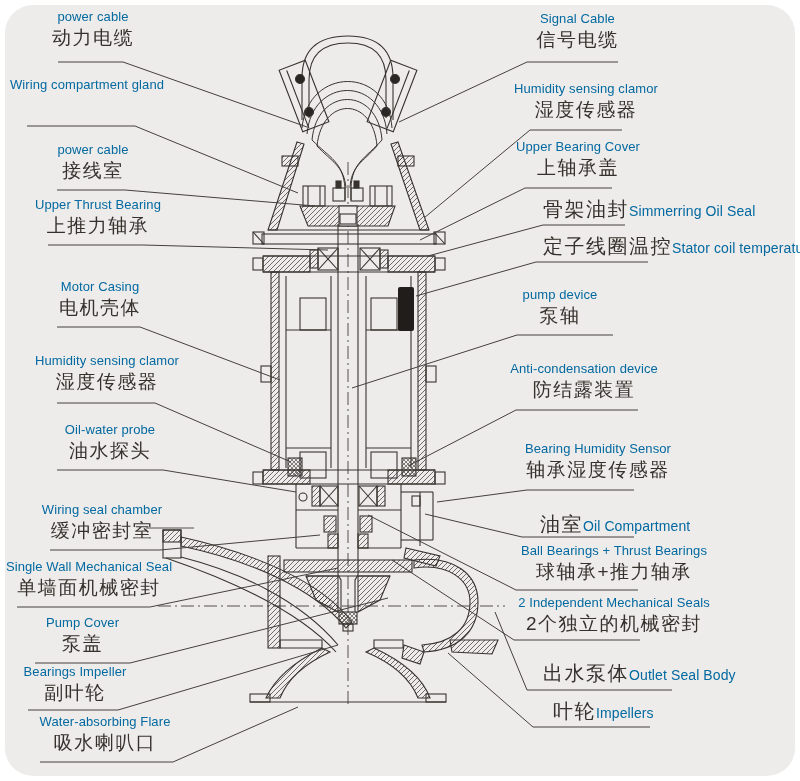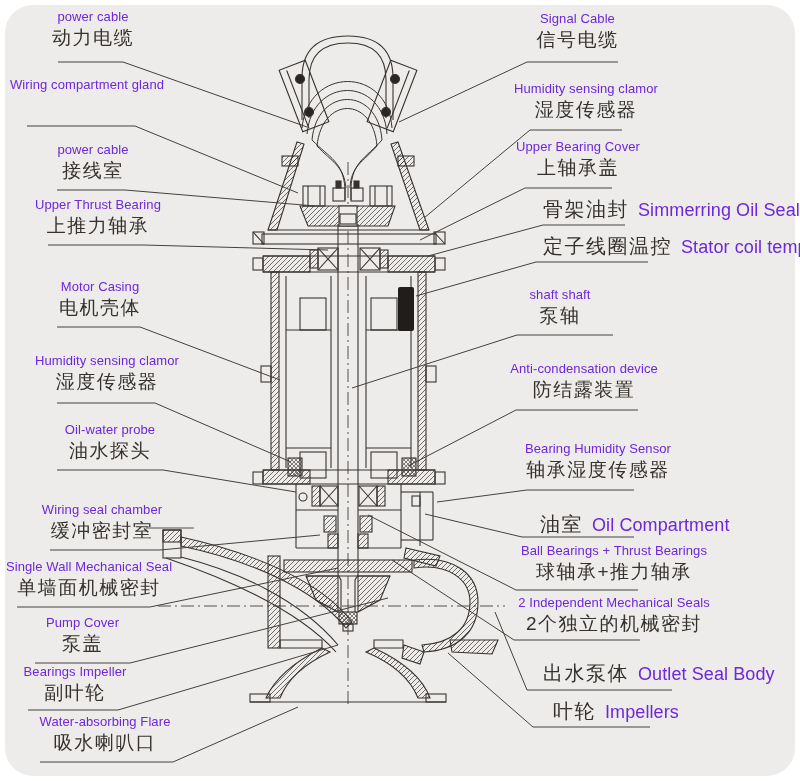--- a/index.html
+++ b/index.html
@@ -8,31 +8,31 @@
     background:#ffffff;
     font-family:"Liberation Sans","DejaVu Sans",sans-serif;
   }
   .card{
     position:absolute;left:5px;top:5px;right:5px;bottom:5px;
     background:#edecea;border-radius:28px;
   }
   svg{position:absolute;left:0;top:0;}
   .lbl{position:absolute;z-index:3;}
   .lbl .en{
-    font-size:13px;line-height:17px;color:#6d28d9;letter-spacing:.1px;
+    font-size:13px;line-height:17px;color:#0369a1;letter-spacing:.1px;
   }
   .lbl .zh{
     font-size:19px;line-height:25px;color:#36312d;font-weight:500;letter-spacing:1.5px;
   }
   .stack{text-align:center;}
   .stack .en{display:block;}
   .stack .zh{display:block;}
-  .inline{display:flex;align-items:baseline;gap:9px;white-space:nowrap;}
+  .inline{display:flex;align-items:baseline;white-space:nowrap;}
   .inline .zh{font-size:20px;}
-  .inline .en{font-size:18px;}
+  .inline .en{font-size:14px;}
 </style>
 </head>
 <body>
 
 <div class="card"></div>
 
 <svg width="800" height="781" viewBox="0 0 800 781">
   <defs>
     <pattern id="h" patternUnits="userSpaceOnUse" width="5" height="5">
       <path d="M0,5 L5,0" stroke="#38332f" stroke-width="0.7"></path>
@@ -326,21 +326,21 @@
   </div>
 <div class="lbl inline" style="left:543px;top:197px">
     <span class="zh">骨架油封</span>
     <span class="en">Simmerring Oil Seal</span>
   </div>
 <div class="lbl inline" style="left:543px;top:234px">
     <span class="zh">定子线圈温控</span>
     <span class="en">Stator coil temperature cont</span>
   </div>
 <div class="lbl stack" style="left:500px;top:286px;width:120px">
-    <span class="en">shaft shaft</span>
+    <span class="en">pump device</span>
     <span class="zh">泵轴</span>
   </div>
 <div class="lbl stack" style="left:498px;top:360px;width:172px">
     <span class="en">Anti-condensation device</span>
     <span class="zh">防结露装置</span>
   </div>
 <div class="lbl stack" style="left:512px;top:440px;width:172px">
     <span class="en">Bearing Humidity Sensor</span>
     <span class="zh">轴承湿度传感器</span>
   </div>

